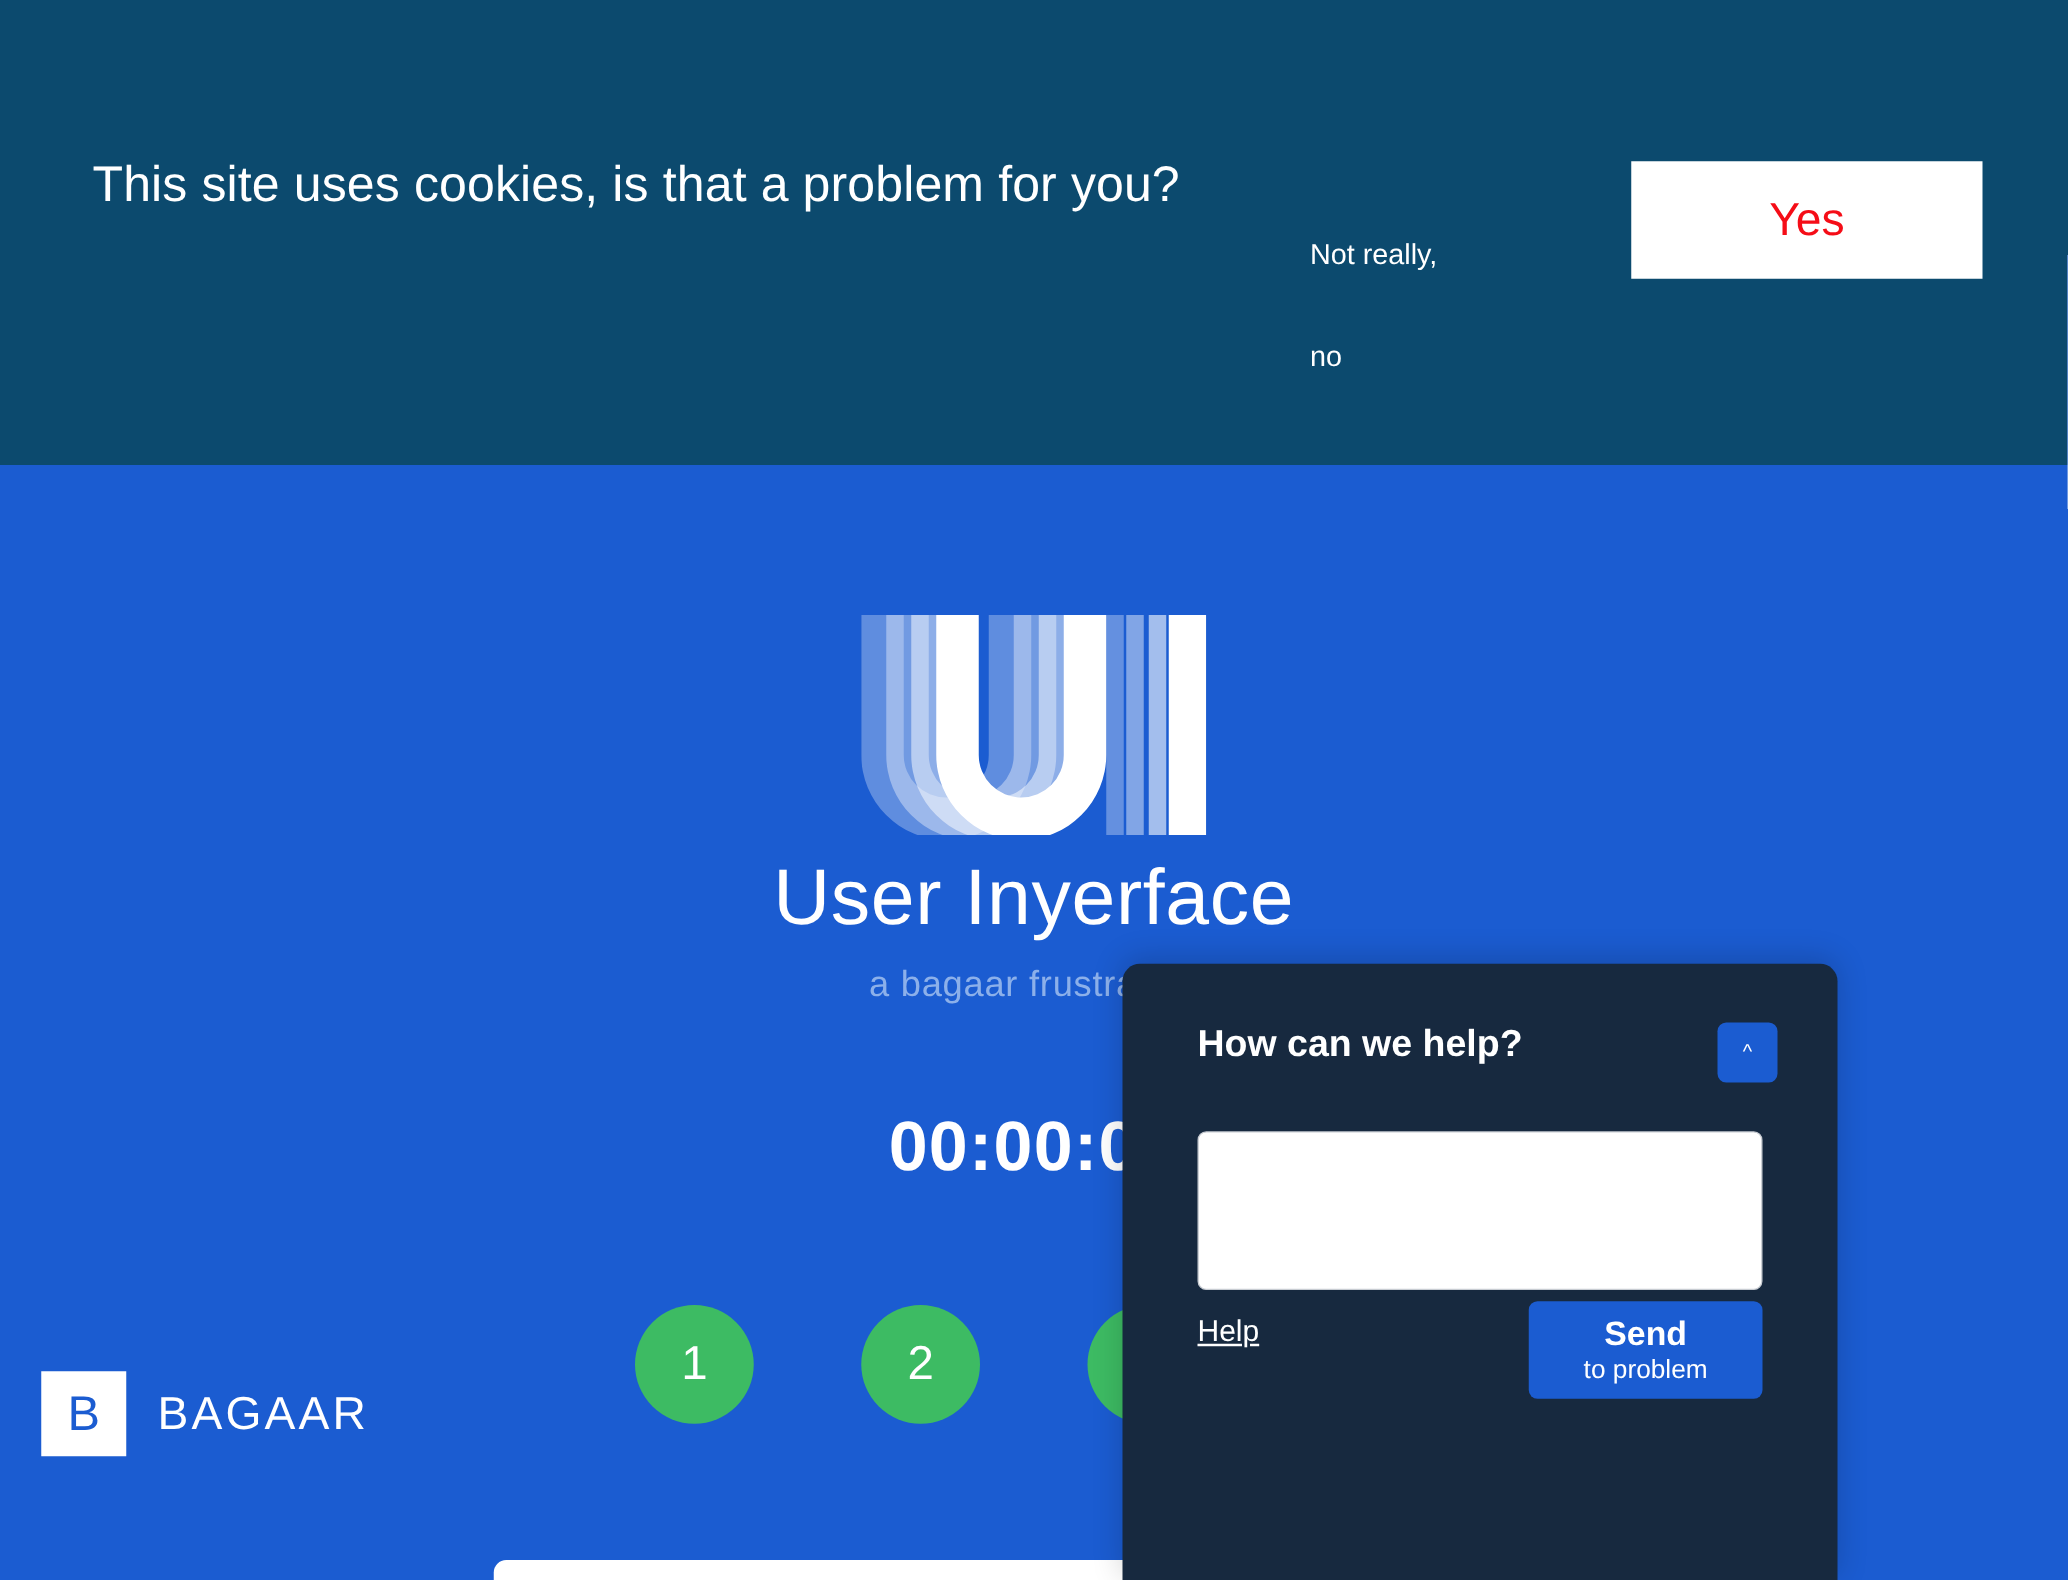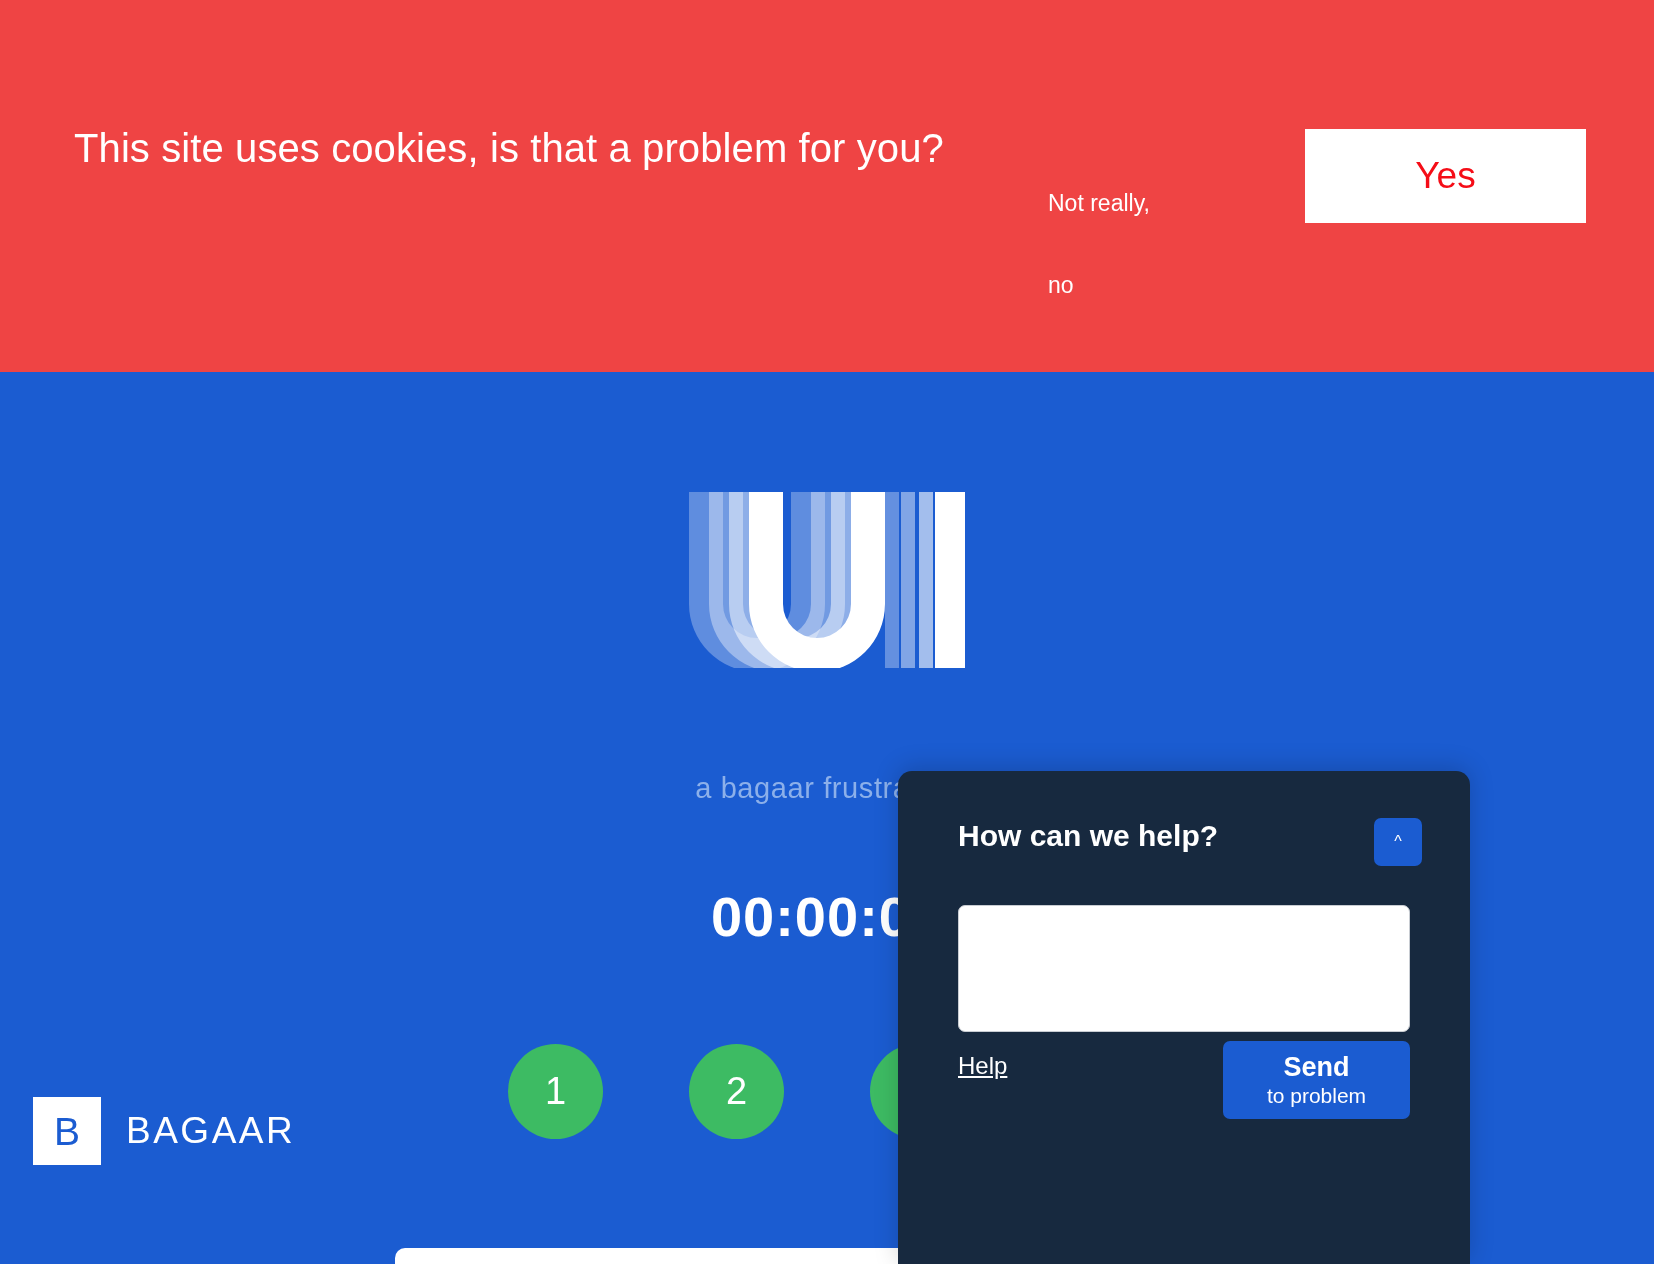--- a/index.html
+++ b/index.html
@@ -12,21 +12,21 @@
     position:relative;
     width:1654px; height:1264px;
     background:#1b5cd1;
   }
 
   
   #cookie-bar {
     position:absolute;
     left:0; top:0;
     width:1654px; height:372px;
-    background:#ef4444;
+    background:#0c4a6e;
   }
   #cookie-question {
     position:absolute;
     left:74px; top:122px;
     width:880px;
     color:#ffffff;
     font-size:40px;
     line-height:1.3;
     font-weight:400;
     letter-spacing:0.1px;
@@ -272,20 +272,21 @@
           </g>
 
           <rect x="196" y="0" width="14" height="176" fill="#ffffff" opacity="0.32"></rect>
           <rect x="212" y="0" width="14" height="176" fill="#ffffff" opacity="0.45"></rect>
           <rect x="230" y="0" width="14" height="176" fill="#ffffff" opacity="0.60"></rect>
           <rect x="246" y="0" width="30" height="176" fill="#ffffff" opacity="1"></rect>
         </g>
       </svg>
     </div>
 
+    <div id="hero-title">User Inyerface</div>
 
     <div id="hero-tagline">a bagaar frustration</div>
 
     <div id="hero-timer">00:00:08</div>
 
     <div id="steps">
       <div class="step-circle">1</div>
       <div class="step-circle">2</div>
       <div class="step-circle">3</div>
       <div class="step-circle">4</div>

